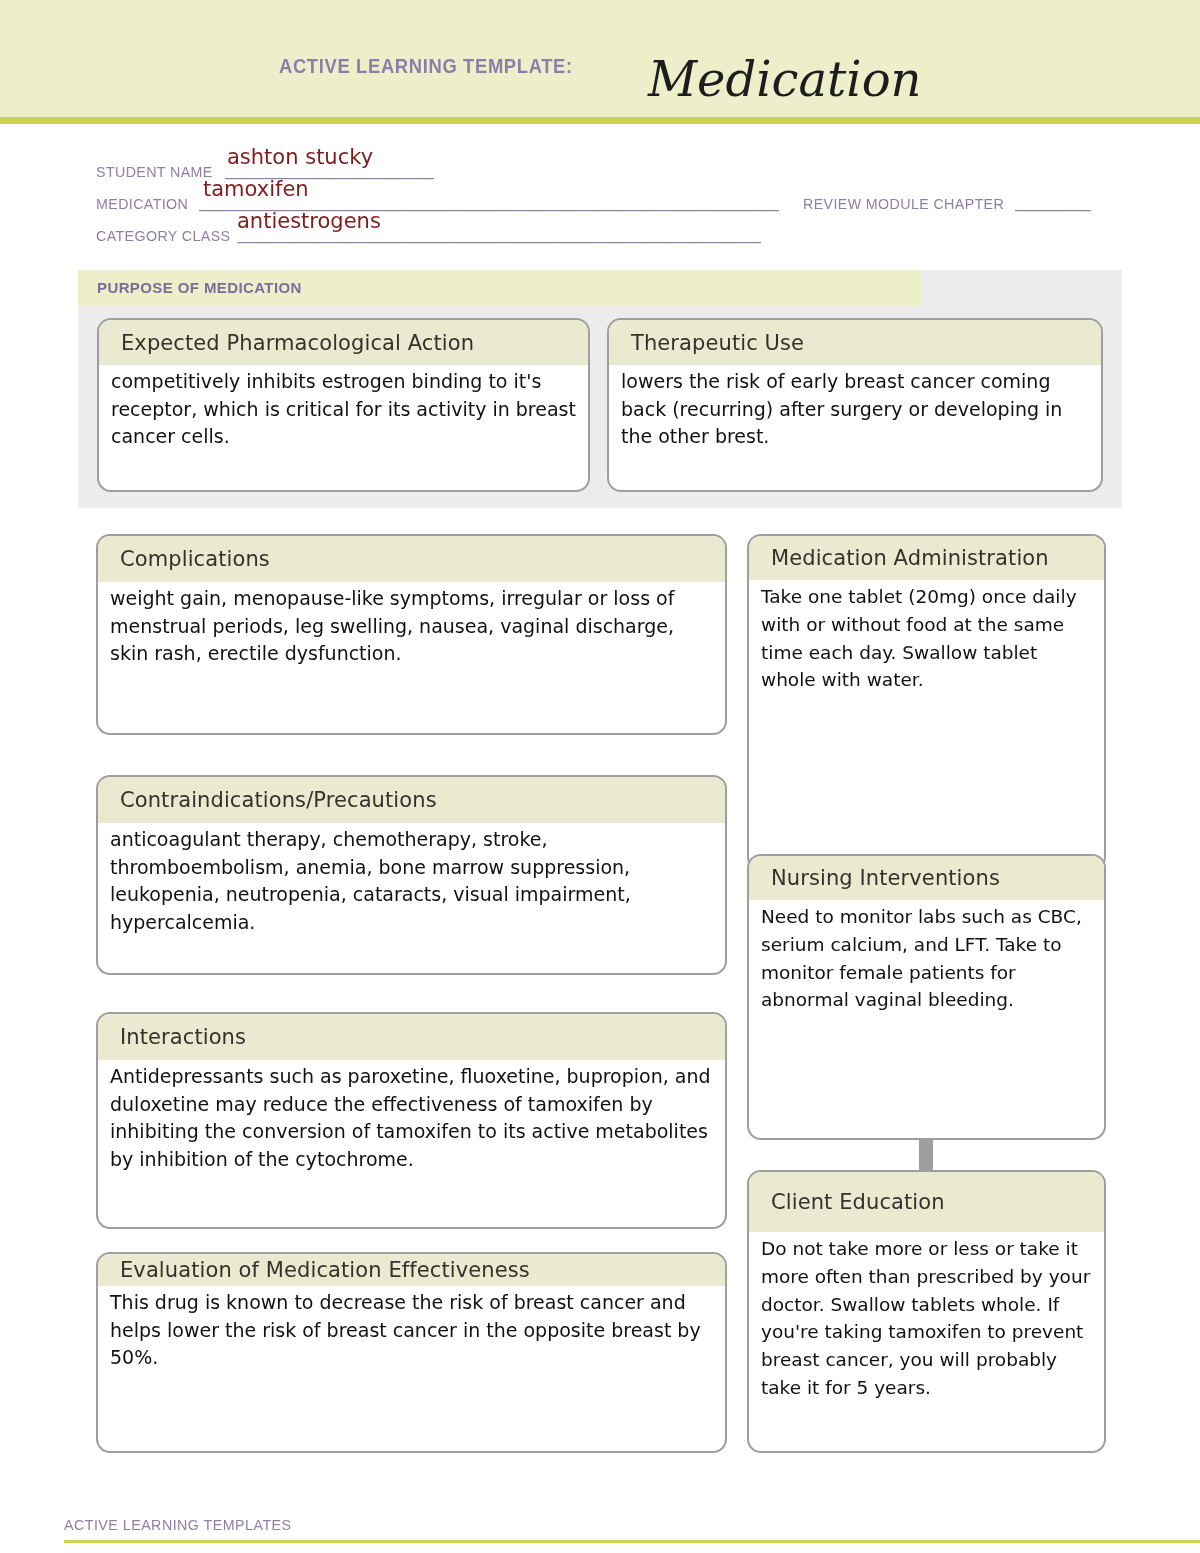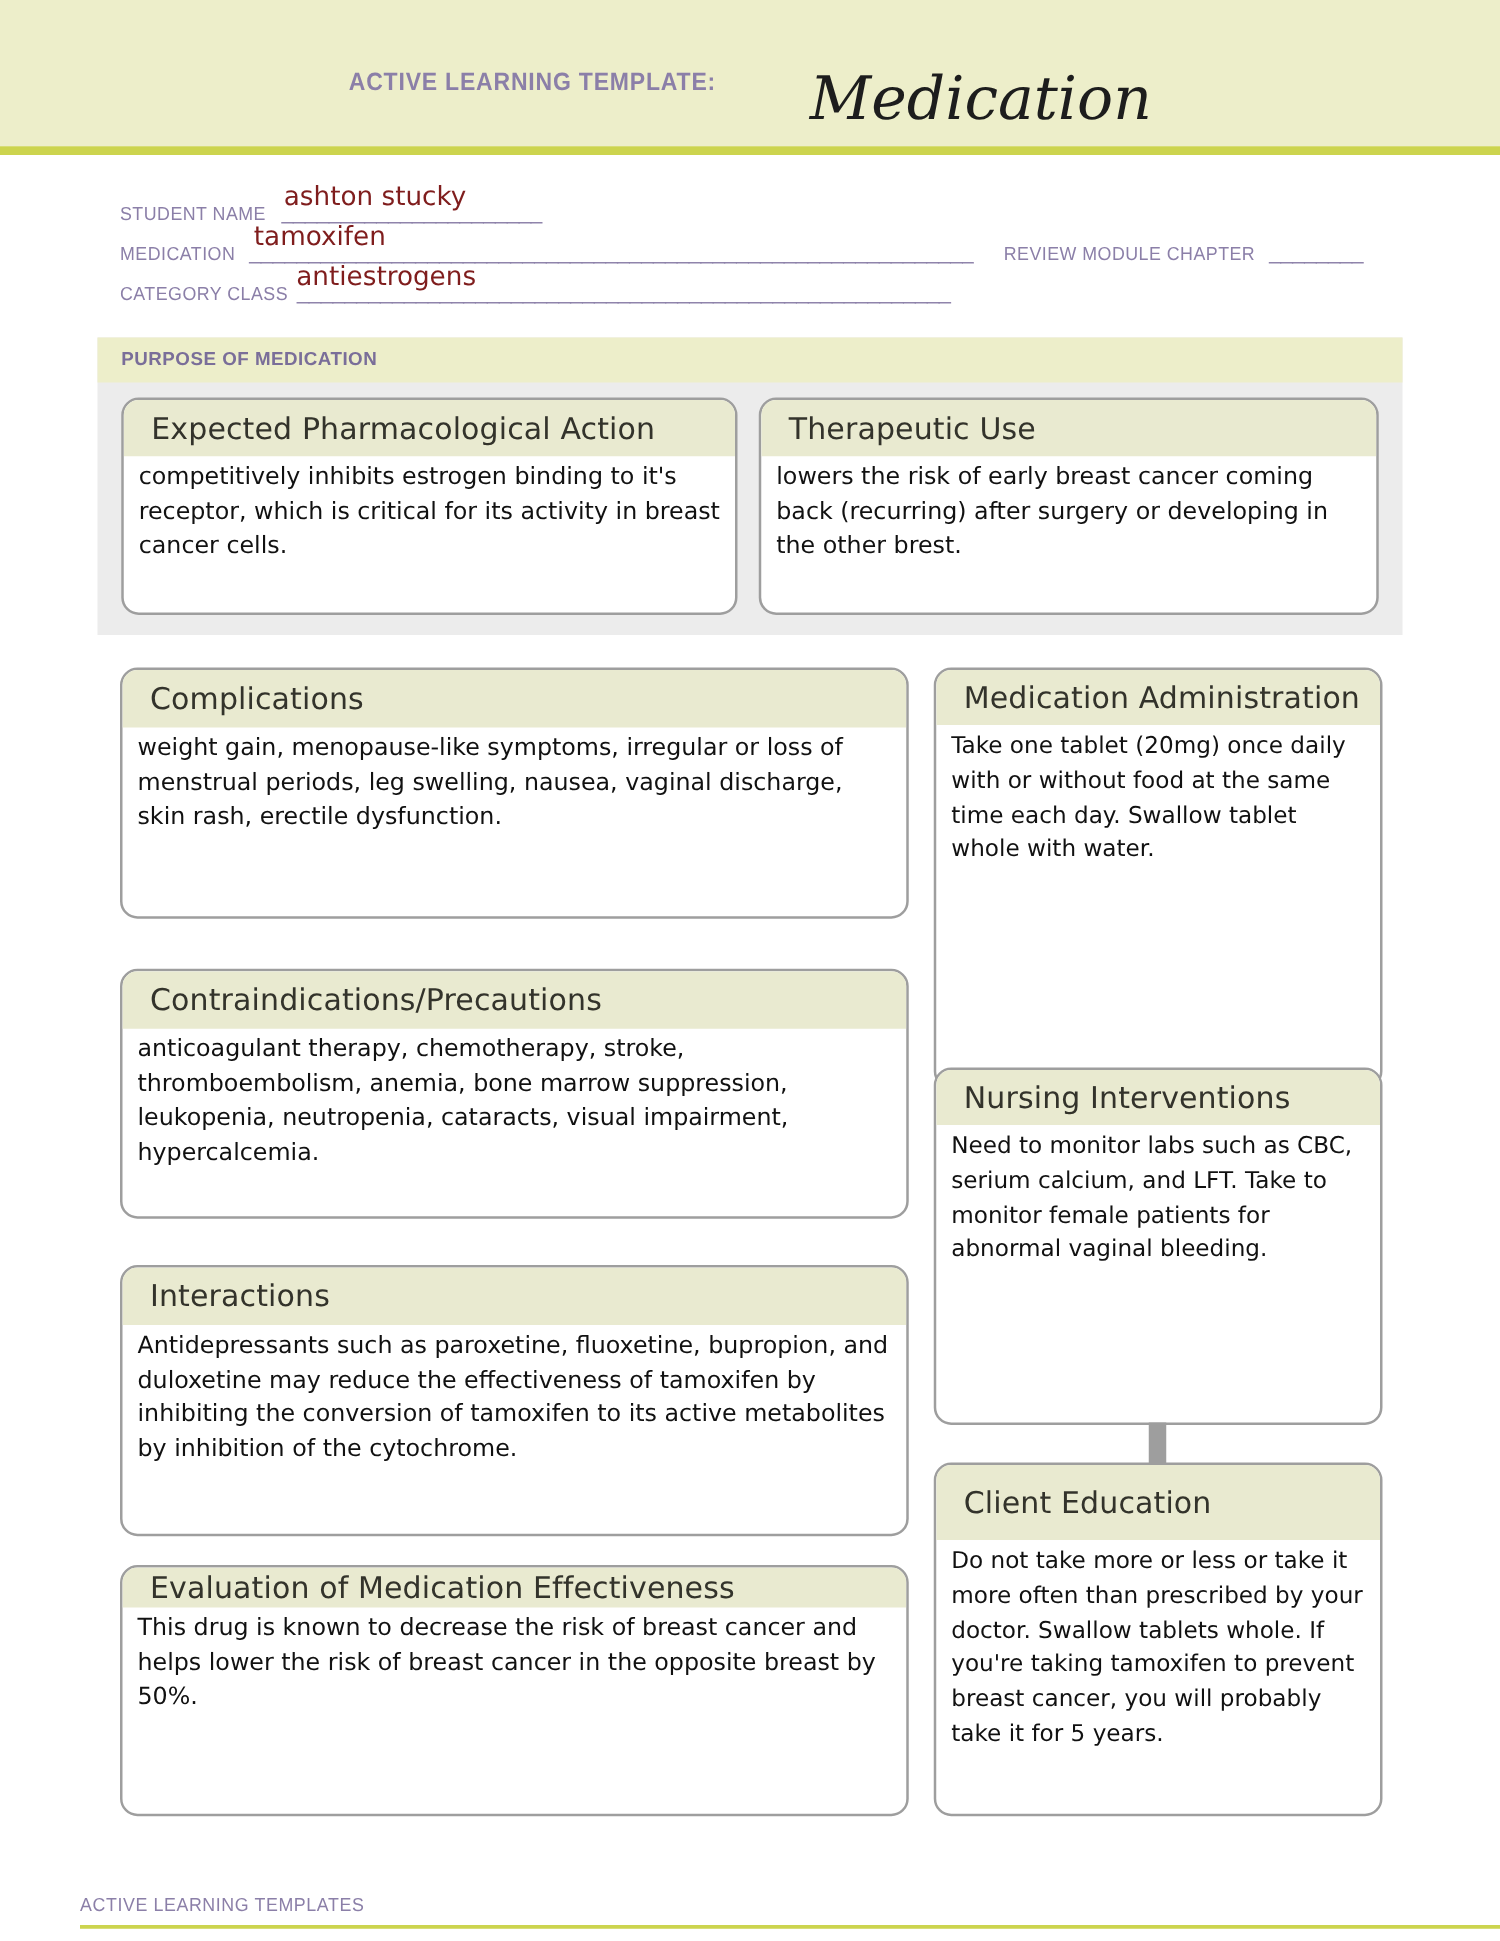--- a/index.html
+++ b/index.html
@@ -61,21 +61,21 @@
     bottom:9px;
   }
   .spacer-gap{width:24px;display:inline-block;}
 
   
   .purpose-panel{
     position:absolute;left:78px;top:270px;width:1044px;height:238px;
     background:#ececec;
   }
   .purpose-head{
-    position:absolute;left:0;top:0;width:1044px;height:36px;
+    position:absolute;left:0;top:0;width:844px;height:36px;
     background:#edeeca;
   }
   .purpose-head span{
     position:absolute;left:19px;top:9px;
     font-size:15px;font-weight:700;letter-spacing:.4px;color:#7a6e99;
   }
 
   
   .card{
     position:absolute;
@@ -85,21 +85,21 @@
     box-sizing:border-box;
     overflow:hidden;
   }
   .card-head{
     background:#e9ead0;
     box-sizing:border-box;
     display:flex;align-items:center;
   }
   .card-head span{
     font-family:"DejaVu Sans", sans-serif;
-    font-size:24px;color:#33332b;white-space:nowrap;
+    font-size:21px;color:#33332b;white-space:nowrap;
     padding-left:22px;letter-spacing:.1px;
   }
   .card-body{
     padding:3px 10px 8px 12px;
     font-family:"DejaVu Sans", sans-serif;
     font-size:19px;line-height:1.45;color:#111;
   }
   .card-body.tight{font-size:18.5px;line-height:1.5;}
 
   

